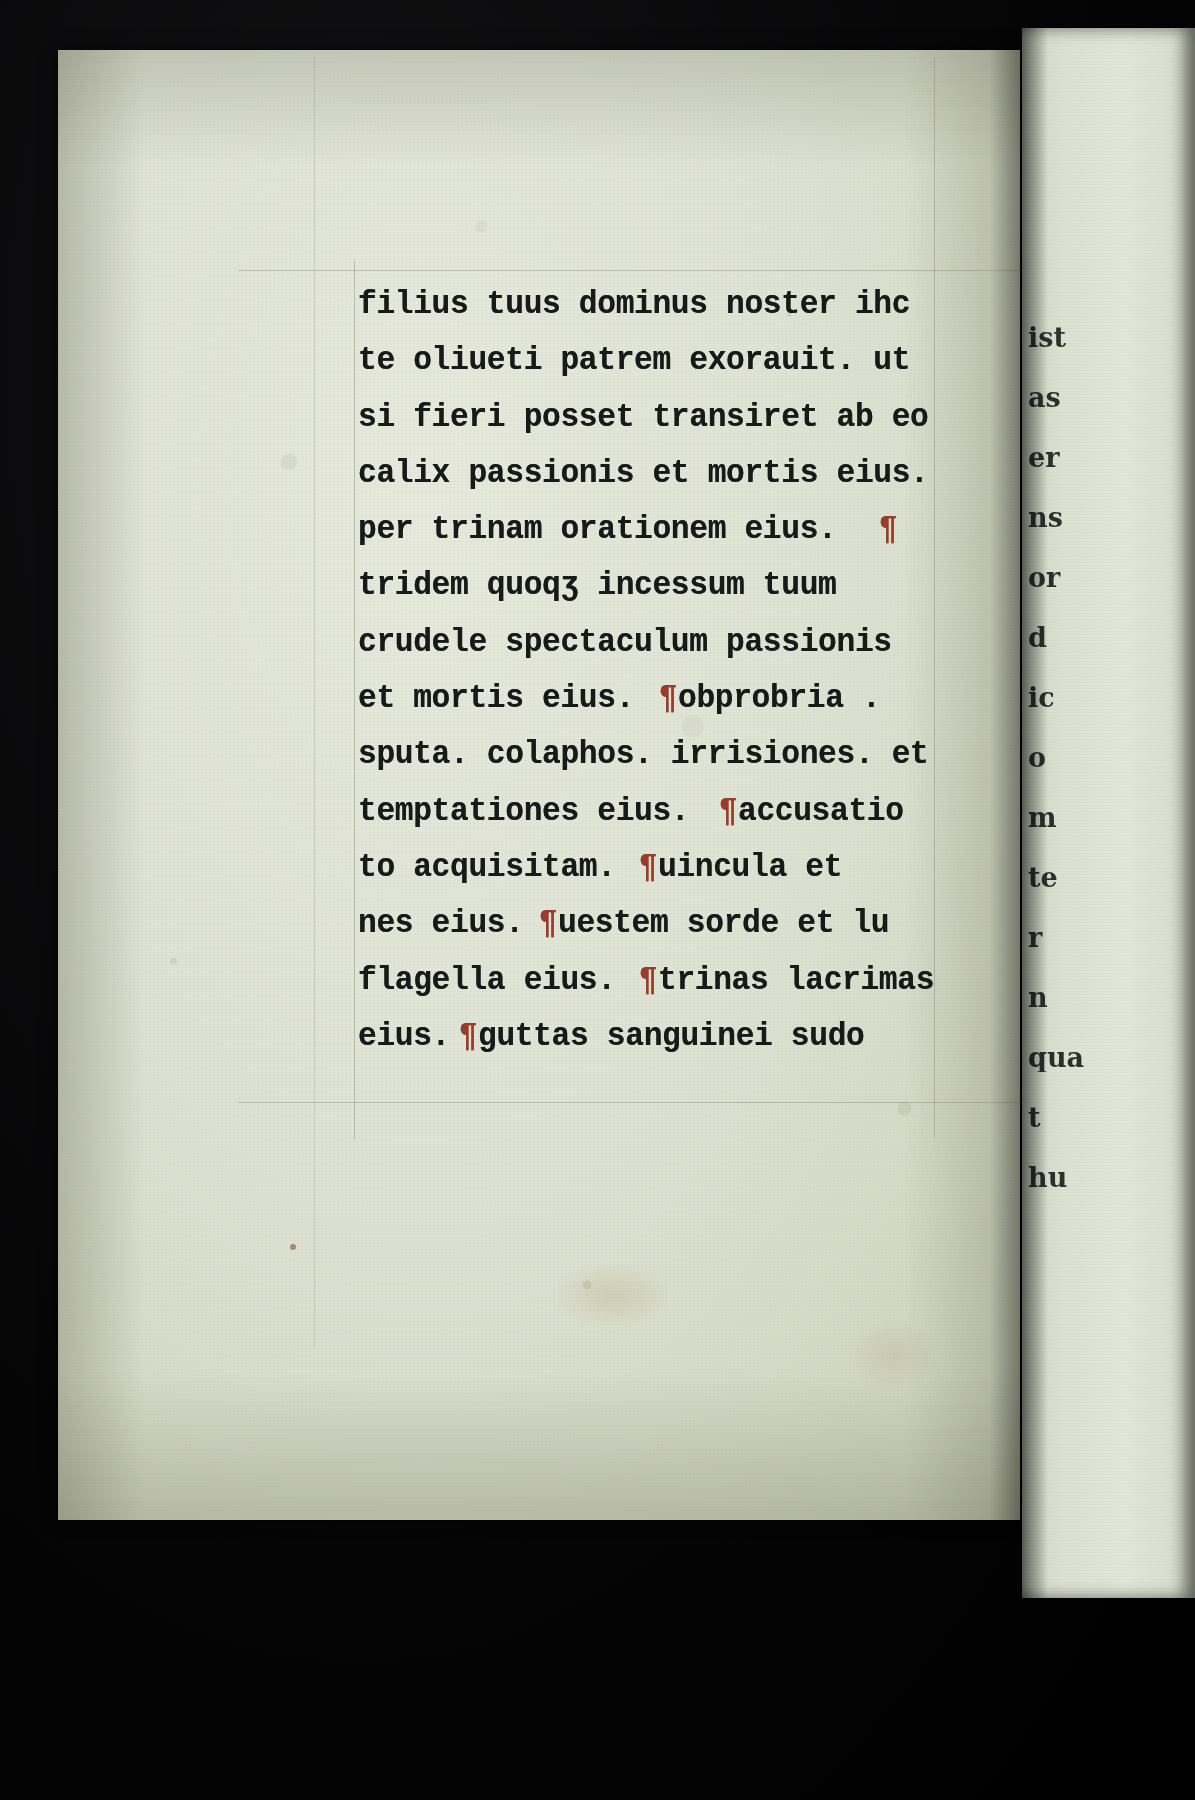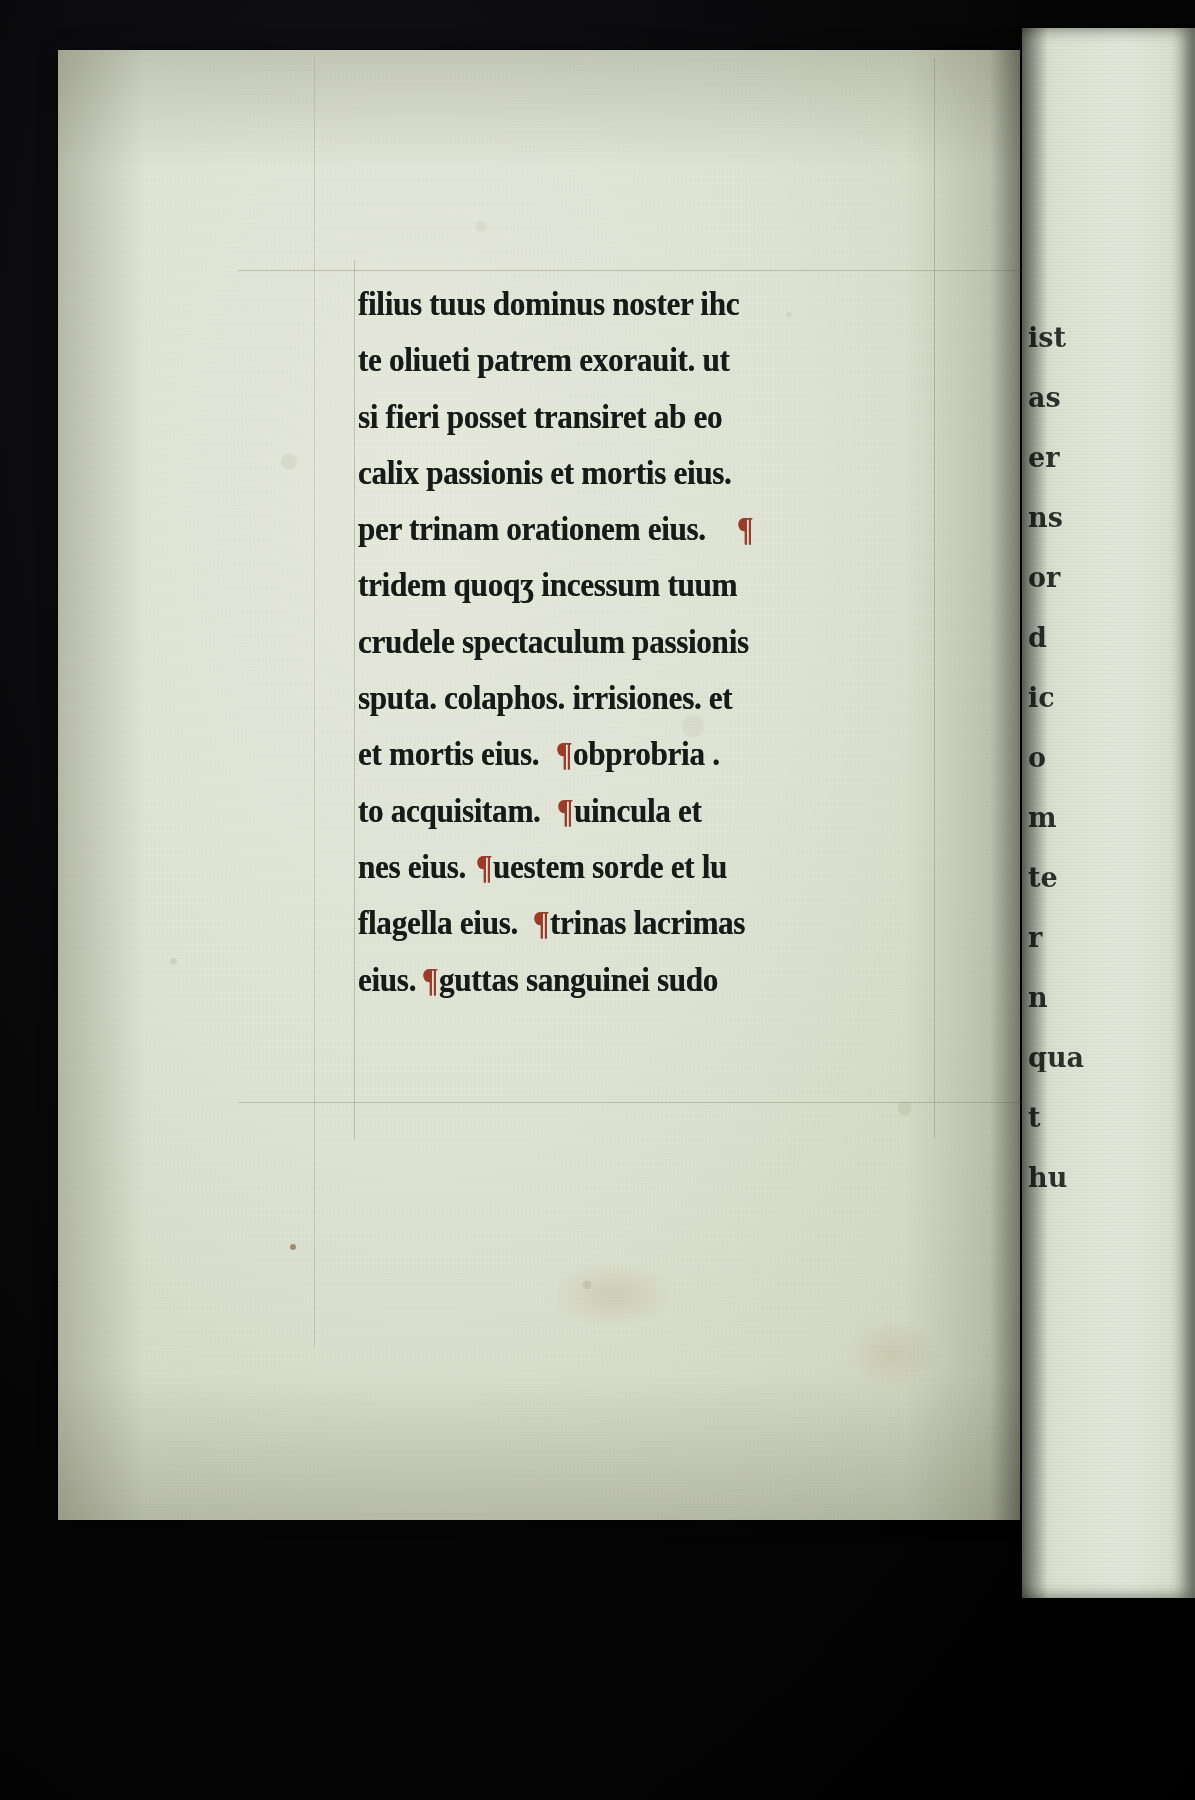--- a/index.html
+++ b/index.html
@@ -100,21 +100,21 @@
     top: 226px;
     width: 580px;
     height: 820px;
   }
   .line {
     position: relative;
     height: 56.3px;
     line-height: 56.3px;
     white-space: nowrap;
     color: #171a18;
-    font-family: Liberation Serif, serif;
+    font-family: Liberation Mono, monospace;
     font-weight: 700;
     font-size: 34px;
     letter-spacing: -0.4px;
     font-stretch: condensed;
     text-shadow: 0 0 0.6px rgba(20,22,20,0.65);
   }
   .line span.txt {
     display: inline-block;
     transform: scaleX(0.92);
     transform-origin: left center;
@@ -215,27 +215,30 @@
     <div class="line">
       <span class="txt">tridem quoqʒ incessum tuum</span>
     </div>
 
 
     <div class="line">
       <span class="txt">crudele spectaculum passionis</span>
     </div>
 
     <div class="line">
+      <span class="txt">et mortis eius.</span><span class="pilcrow">¶</span><span class="txt">obprobria .</span>
+    </div>
+
+    <div class="line">
       <span class="txt">sputa. colaphos. irrisiones. et</span>
     </div>
 
     <div class="line">
-      <span class="txt">et mortis eius.</span><span class="pilcrow">¶</span><span class="txt">obprobria .</span>
-    </div>
-
+      <span class="txt">temptationes eius.</span><span class="pilcrow">¶</span><span class="txt">accusatio</span>
+    </div>
 
     <div class="line">
       <span class="txt">to acquisitam.</span><span class="pilcrow">¶</span><span class="txt">uincula et</span>
     </div>
 
     <div class="line">
       <span class="txt">nes eius.</span><span class="pilcrow">¶</span><span class="txt">uestem sorde et lu</span>
     </div>
 
     <div class="line">

